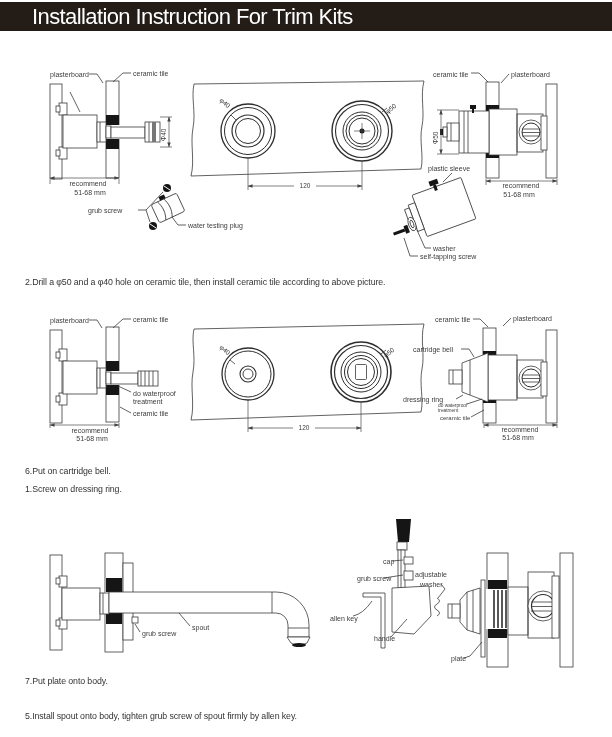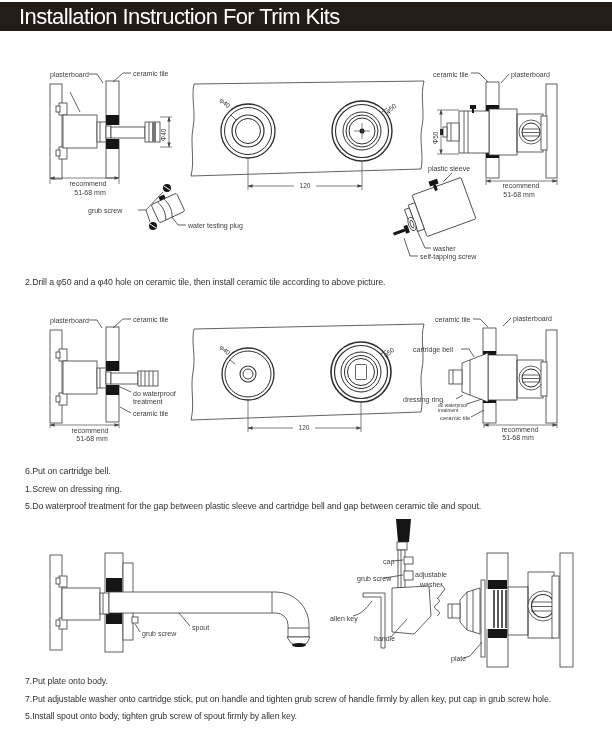--- a/index.html
+++ b/index.html
@@ -1,20 +1,20 @@
 <!DOCTYPE html>
 <html><head>
 <meta charset="utf-8">
 <style>
   html,body{margin:0;padding:0;background:#fff;}
   .page{position:relative;width:612px;height:737px;background:#fff;overflow:hidden;
         font-family:"Liberation Sans",sans-serif;}
   .header{position:absolute;top:2px;left:0;width:612px;height:29px;background:#241c17;
           display:flex;align-items:center;}
-  .header span{color:#ffffff;font-size:22px;letter-spacing:-0.6px;padding-left:19px;white-space:nowrap;}
+  .header span{color:#ffffff;font-size:22px;letter-spacing:-0.6px;padding-left:32px;white-space:nowrap;}
   .inst{position:absolute;left:25px;font-size:8.8px;letter-spacing:-0.1px;color:#333;white-space:nowrap;}
   svg{position:absolute;top:0;left:0;}
   svg text{font-family:"Liberation Sans",sans-serif;font-size:7px;fill:#3c3c3c;}
   svg text.dim{font-size:6.5px;}
   svg text.tiny{font-size:4.8px;}
   svg text.mid{text-anchor:middle;}
   .ln{stroke:#3a3a3a;stroke-width:.8;fill:none;}
   .fw{fill:#fff;stroke:#3a3a3a;stroke-width:.8;}
   .fb{fill:#151515;stroke:none;}
   .dimln{stroke:#4a4a4a;stroke-width:.7;fill:none;}
@@ -347,18 +347,16 @@
         <line class="ln" x1="531" y1="606.5" x2="555" y2="606.5"></line>
         <line class="ln" x1="531" y1="611" x2="555" y2="611"></line>
       <rect class="fw" x="552" y="576" width="7" height="62"></rect>
       <rect class="ln" x="560" y="553" width="13" height="114" fill="url(#hatchP)"></rect>
     </g>
   </svg>
 
   <div class="inst" style="top:277px">2.Drill a φ50 and a φ40 hole on ceramic tile, then install ceramic tile according to above picture.</div>
   <div class="inst" style="top:466px">6.Put on cartridge bell.</div>
   <div class="inst" style="top:484px">1.Screw on dressing ring.</div>
-  <div class="inst" style="top:501px">5.Do waterproof treatment for the gap between plastic sleeve and cartridge bell and gap between ceramic tile and spout.</div>
   <div class="inst" style="top:676px">7.Put plate onto body.</div>
-  <div class="inst" style="top:694px">7.Put adjustable washer onto cartridge stick, put on handle and tighten grub screw of handle firmly by allen key, put cap in grub screw hole.</div>
   <div class="inst" style="top:711px">5.Install spout onto body, tighten grub screw of spout firmly by allen key.</div>
 
 </div>
 
 </body></html>

